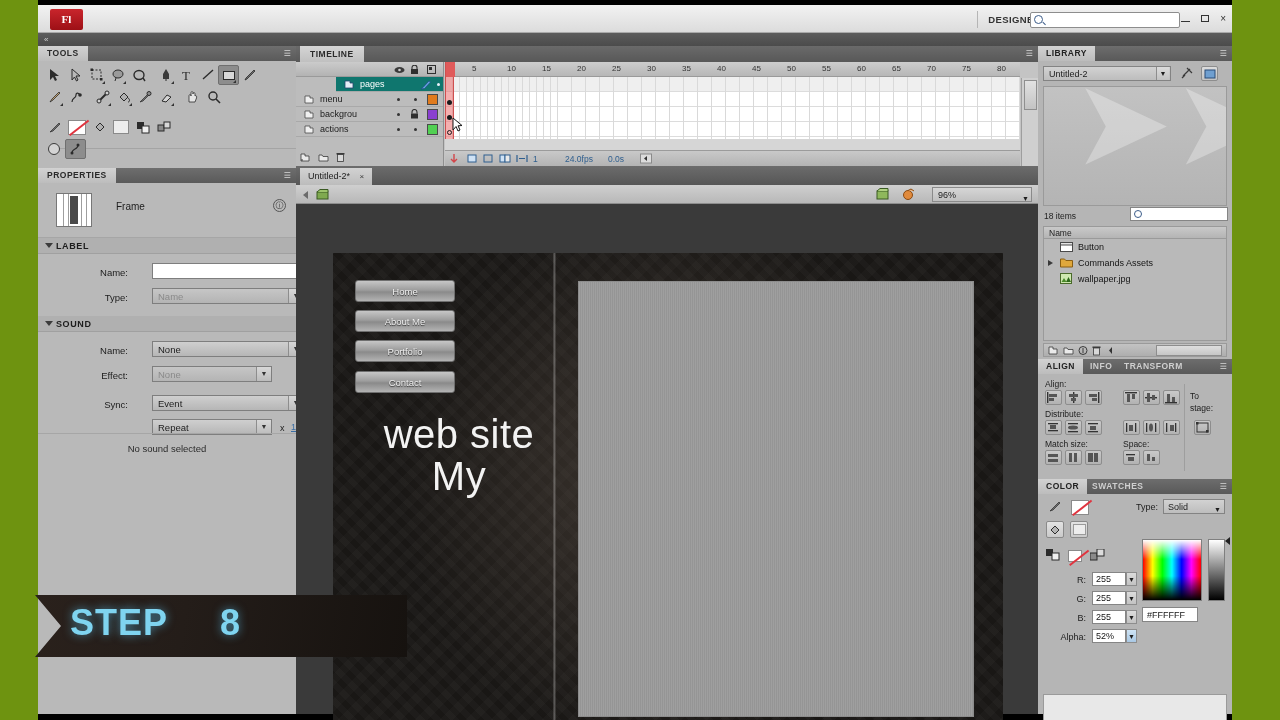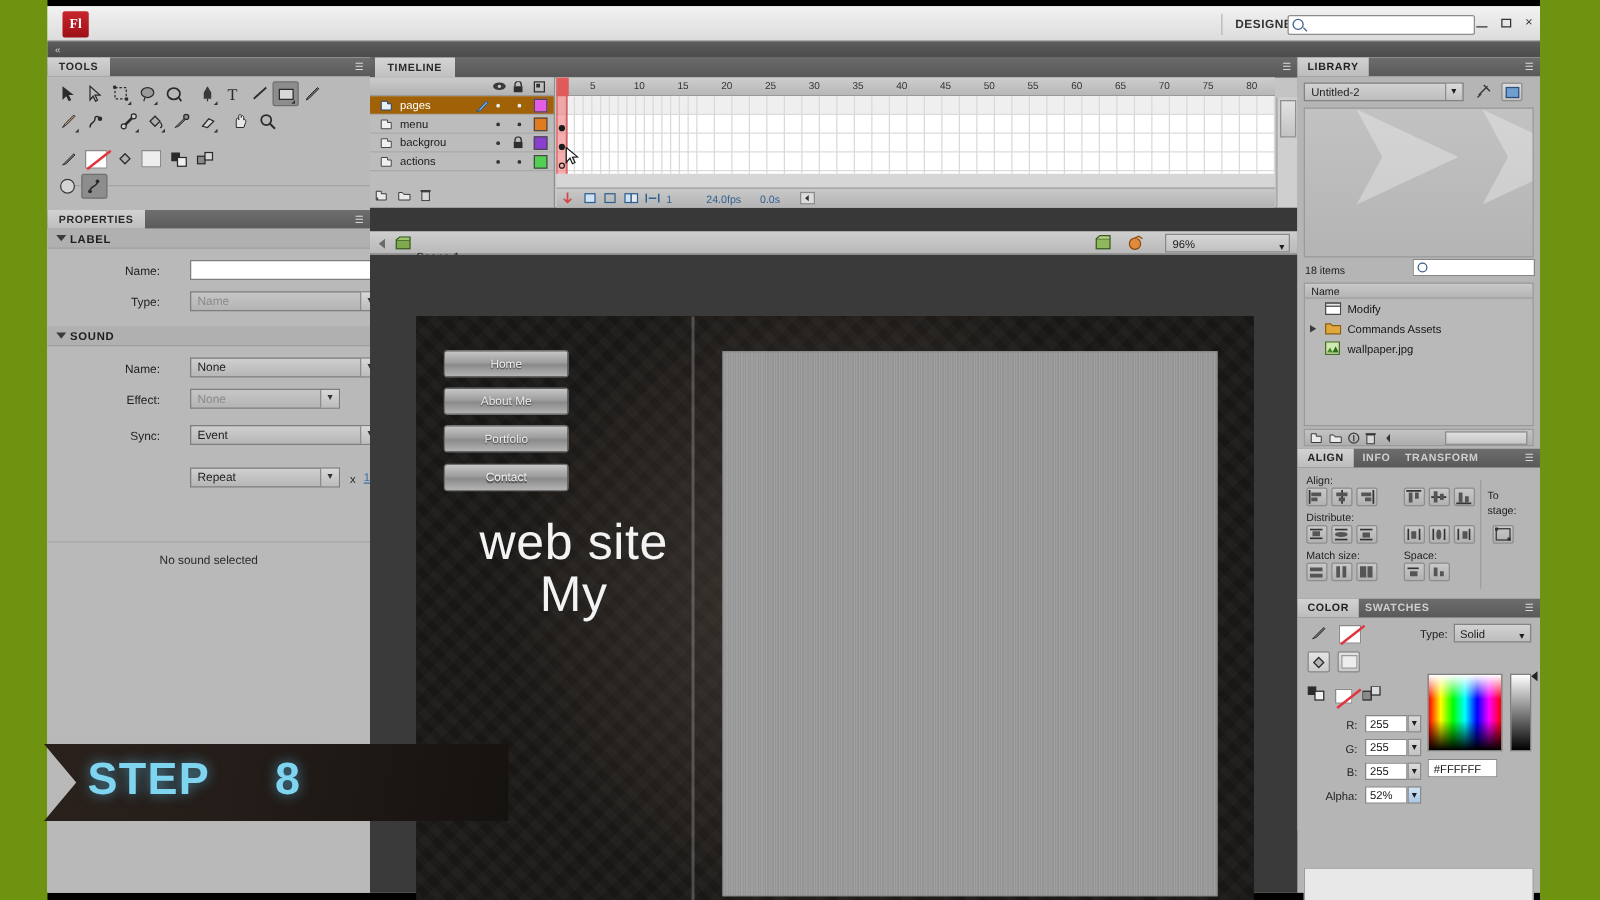--- a/index.html
+++ b/index.html
@@ -18,21 +18,21 @@
   .green-right { position:absolute; right:0;  top:0; width:48px;  height:720px; background:#6e9310; }
   .blk-top     { position:absolute; left:38px; top:0; width:1194px; height:5px; background:#000; }
   .blk-bottom  { position:absolute; left:38px; bottom:0; width:1194px; height:6px; background:#000; }
 
   
   .win { position:absolute; left:38px; top:5px; width:1194px; height:709px; background:#d4d4d4; }
 
   
   .menubar { position:absolute; left:0; top:0; width:1194px; height:28px;
              background:linear-gradient(#f2f2f2,#dcdcdc); border-bottom:1px solid #aaa; }
-  .fl-logo { position:absolute; left:12px; top:4px; width:21px; height:21px;
+  .fl-logo { position:absolute; left:12px; top:4px; width:33px; height:21px;
              background:linear-gradient(#c9252c,#9d1016); border-radius:2px;
              color:#fff; font-weight:bold; font-size:11px; text-align:center; line-height:21px;
              font-family:"Liberation Serif", serif; }
   .menus { position:absolute; left:45px; top:0; height:28px; display:flex; align-items:center; }
   .menus span { padding:0 9px; font-size:11px; color:#333; line-height:28px; cursor:default; }
   .ws-wrap { position:absolute; right:178px; top:6px; height:17px; display:flex; align-items:center;
              border-left:1px solid #b5b5b5; padding-left:10px; }
   .ws-label { font-size:9.5px; font-weight:bold; letter-spacing:.4px; color:#333; }
   .ws-caret { margin-left:6px; font-size:7px; color:#444; }
   .srch { position:absolute; right:52px; top:7px; width:150px; height:16px;
@@ -120,21 +120,21 @@
 
   .tl-layers { position:absolute; left:0; top:0; width:148px; height:104px; background:#bcbcbc;
                border-right:1px solid #8f8f8f; }
   .tl-lhead { height:15px; background:linear-gradient(#cbcbcb,#b3b3b3); position:relative;
               border-bottom:1px solid #9a9a9a; }
   .lh-eye  { position:absolute; left:98px; top:3px; }
   .lh-lock { position:absolute; left:114px; top:3px; }
   .lh-out  { position:absolute; left:131px; top:3px; width:9px; height:9px; border:1.5px solid #2f2f2f; }
   .lh-out:after{ content:""; position:absolute; left:1px; top:1px; width:3px; height:3px; background:#2f2f2f;}
   .lyr { height:15px; position:relative; border-bottom:1px solid #a9a9a9; font-size:9px; color:#1b1b1b; }
-  .lyr.active { background:#a16207; color:#fff; }
+  .lyr.active { background:#0f766e; color:#fff;margin-left:40px; }
   .lyr .pgico { position:absolute; left:8px; top:3px; }
   .lyr .nm { position:absolute; left:24px; top:2px; }
   .lyr .d1 { position:absolute; left:101px; top:6px; width:3px; height:3px; border-radius:50%; background:#333; }
   .lyr .d2 { position:absolute; left:118px; top:6px; width:3px; height:3px; border-radius:50%; background:#333; }
   .lyr.active .d1, .lyr.active .d2 { background:#eaf2fb; }
   .lyr .sw { position:absolute; left:131px; top:2px; width:11px; height:11px; border:1px solid #4a4a4a; }
   .lyr .pen { position:absolute; left:84px; top:2px; }
   .lyr .lock { position:absolute; left:114px; top:2px; }
 
   .tl-frames { position:absolute; left:149px; top:0; right:18px; height:104px; background:#d6d6d6;
@@ -505,20 +505,31 @@
         </div>
       </div>
 
       <div class="props">
         <div class="props-head panel-tabbar">
           <div class="panel-tab">PROPERTIES</div>
           <span class="panel-menu-ico">☰</span>
         </div>
         <div class="prop-body">
 
+          <div class="frame-row">
+            <div class="frame-thumb">
+              <span class="fcol" style="left:6px"></span>
+              <span class="fcol" style="left:11px"></span>
+              <span class="fcol" style="left:24px"></span>
+              <span class="fcol" style="left:29px"></span>
+              <span class="fblk"></span>
+            </div>
+            <div class="frame-title">Frame</div>
+            <div class="frame-info">ⓘ</div>
+          </div>
 
           <div class="sec-head">
             <span class="tri"></span>
             <span>LABEL</span>
           </div>
           <div style="padding-top:5px">
             <div class="fld">
               <span class="lab">Name:</span>
               <span class="inp"></span>
             </div>
@@ -555,21 +566,21 @@
                   </svg>
               </span>
             </div>
             <div class="fld" style="margin-top:8px">
               <span class="lab">Sync:</span>
               <span class="sel-box dark">
                 <span>Event</span>
                 <span class="arw">▼</span>
               </span>
             </div>
-            <div class="fld" style="margin-top:13px">
+            <div class="fld" style="margin-top:3px">
               <span class="sel-box dark short">
                 <span>Repeat</span>
                 <span class="arw">▼</span>
               </span>
               <span style="position:absolute;left:242px;top:4px;font-size:9px;color:#1d1d1d">x</span>
               <span style="position:absolute;left:253px;top:3px;font-size:9px;color:#3a6ea5;text-decoration:underline">1</span>
             </div>
           </div>
 
           <div class="prop-split"></div>
@@ -773,20 +784,26 @@
                   <path d="M7 3 L4 5.5 L7 8" fill="#333"></path>
                 </svg></span>
           </div>
         </div>
 
         <div class="scroll-v">
           <span class="thumb"></span>
         </div>
       </div>
 
+      <div class="doctabs">
+        <div class="doctab">
+          <span>Untitled-2*</span>
+          <span class="x">×</span>
+        </div>
+      </div>
 
       <div class="scenebar">
         <span class="scene-back"></span>
         <span class="scene-ico">
           <svg width="13" height="11">
               <rect x="1" y="3" width="11" height="7" fill="#7fa94f" stroke="#3a5a22"></rect>
               <path d="M1 3 L4 0.5 L12 0.5 L12 3" fill="#9dc46c" stroke="#3a5a22"></path>
             </svg>
         </span>
         <span class="scene-lab">Scene 1</span>
@@ -868,21 +885,21 @@
         <div class="lib-col">Name</div>
 
         <div class="lib-list">
           <div class="lib-item">
             <span class="ic">
               <svg width="13" height="11">
                   <rect x="0.5" y="1.5" width="12" height="9" fill="#fff" stroke="#4a4a4a"></rect>
                   <rect x="0.5" y="1.5" width="12" height="2.5" fill="#e4e4e4" stroke="#4a4a4a"></rect>
                 </svg>
             </span>
-            <span class="nm">Modify</span>
+            <span class="nm">Button</span>
           </div>
           <div class="lib-item">
             <span class="tw"></span>
             <span class="ic">
               <svg width="13" height="11">
                   <path d="M0.5 10 L0.5 2 L4.5 2 L5.8 3.5 L12.5 3.5 L12.5 10 Z" fill="#e0a83c" stroke="#8a5f12"></path>
                 </svg>
             </span>
             <span class="nm">Commands Assets</span>
           </div>

